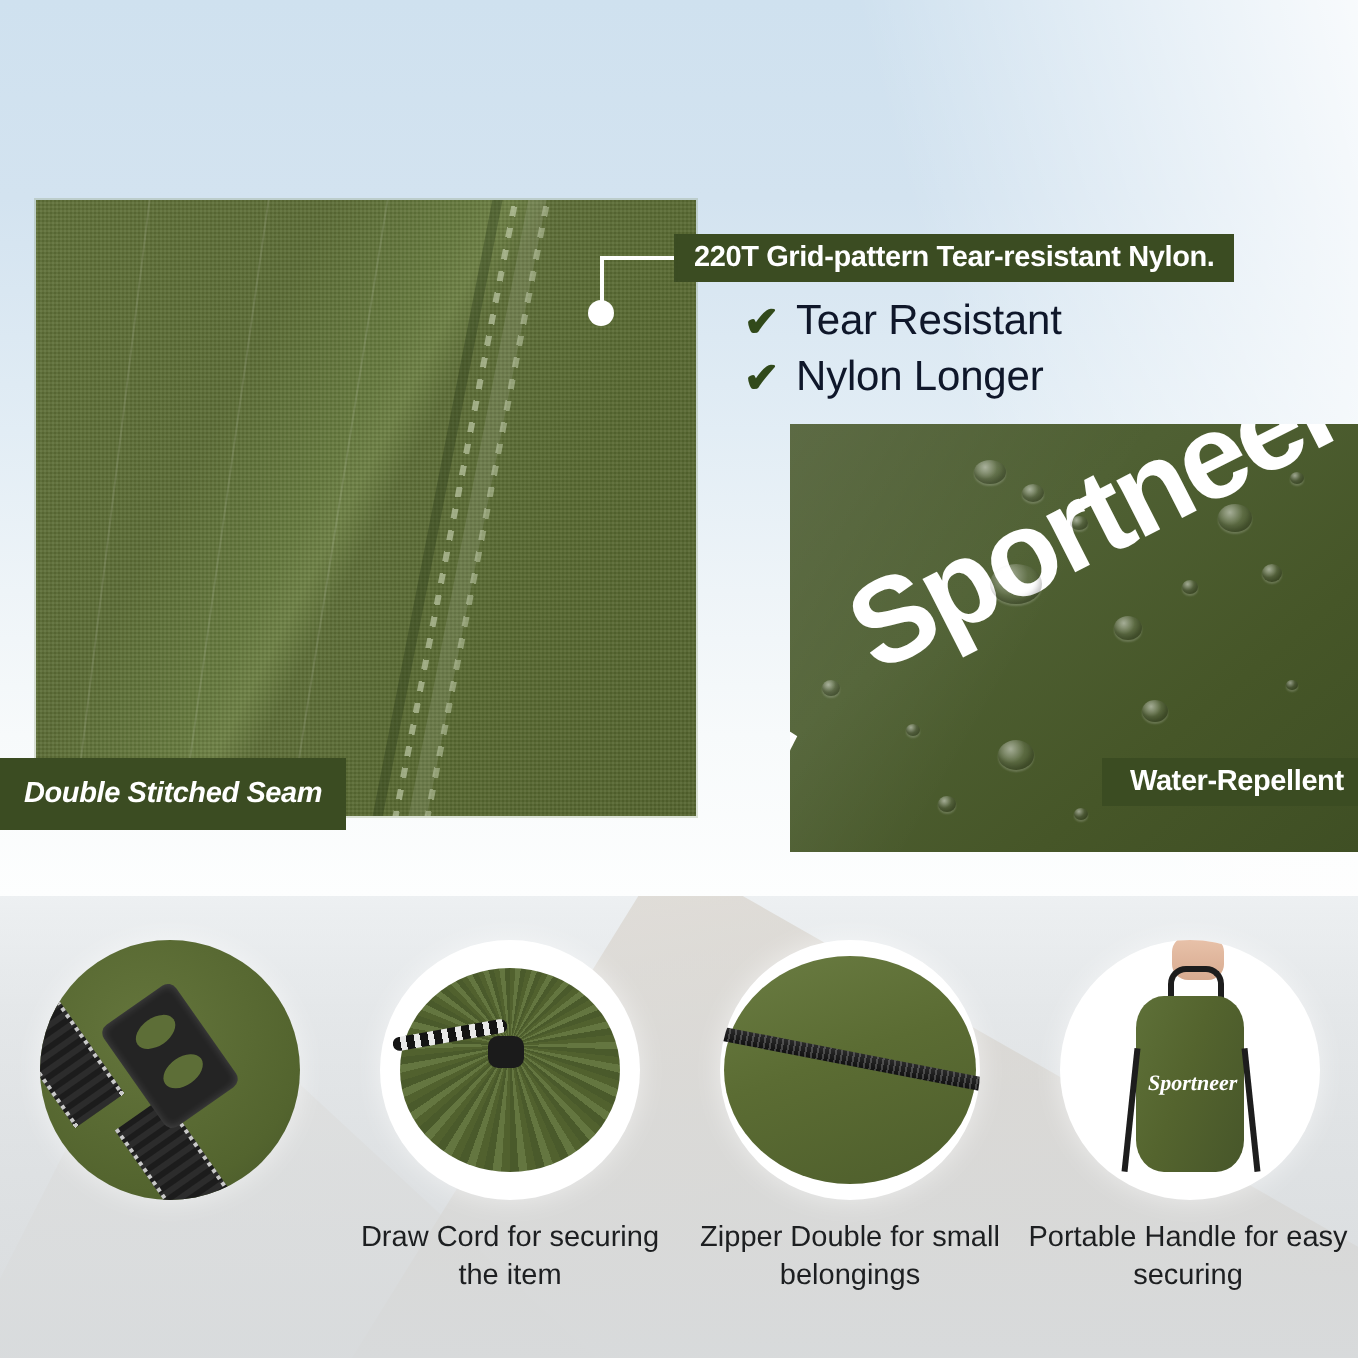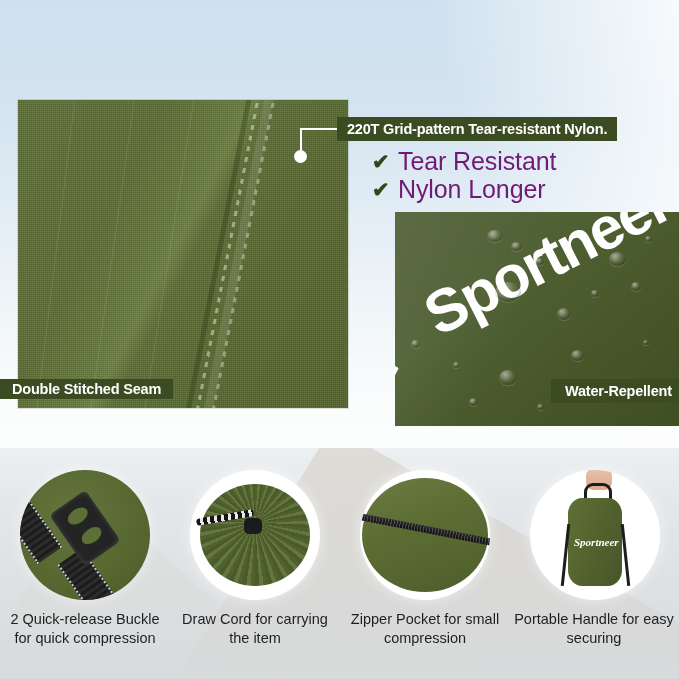--- a/index.html
+++ b/index.html
@@ -90,37 +90,37 @@
     background:radial-gradient(circle at 35% 30%,rgba(255,255,255,.50),rgba(255,255,255,.10) 45%,rgba(255,255,255,.04) 70%);
     box-shadow:inset -1px -2px 3px rgba(0,0,0,.25),0 1px 1px rgba(255,255,255,.18);
   }
 
   
   .badge{
     position:absolute;background:#3b4c22;color:#ffffff;
     font-size:14.5px;font-weight:bold;letter-spacing:-0.2px;
     display:flex;align-items:center;white-space:nowrap;
   }
-  #badge-seam{left:0;top:379px;height:20px;padding:0 12px;}
+  #badge-seam{left:0;top:379px;height:36px;padding:0 12px;font-style:italic;}
   #badge-water{left:551px;top:379px;height:24px;padding:0 14px;}
   #badge-callout{left:337px;top:117px;height:24px;padding:0 10px;}
 
   
   .leader-h{position:absolute;left:300px;top:128px;width:40px;height:2px;background:#ffffff;}
   .leader-v{position:absolute;left:300px;top:128px;width:2px;height:28px;background:#ffffff;}
   .leader-dot{position:absolute;left:294px;top:150px;width:13px;height:13px;border-radius:50%;background:#ffffff;}
 
   
   .checklist{position:absolute;left:372px;top:148px;}
   .check-row{display:flex;align-items:center;height:26px;margin-bottom:2px;}
   .check-mark{
     color:#31491a;font-size:21px;font-weight:bold;width:26px;line-height:1;
     display:inline-block;
   }
-  .check-label{font-size:25px;color:#701a75;letter-spacing:-0.1px;white-space:nowrap;}
+  .check-label{font-size:21px;color:#0f172a;letter-spacing:-0.1px;white-space:nowrap;}
 
   
   .bottom-bg{
     position:absolute;left:0;top:448px;width:679px;height:231px;
     background:linear-gradient(180deg,#eef1f3 0%,#e3e6e8 25%,#dcdfe1 60%,#d9dcde 100%);
     overflow:hidden;
   }
   .mountain{
     position:absolute;background:linear-gradient(160deg,#cfc3b4 0%,#c3b5a3 40%,#b8a895 100%);
     opacity:.8;
@@ -306,18 +306,17 @@
 
   <div class="circle c4 c-white">
     <div class="hand"></div>
     <div class="sack-handle"></div>
     <div class="sack"></div>
     <div class="sack-strap" style="left:34px;top:54px;height:62px;transform:rotate(6deg);"></div>
     <div class="sack-strap" style="left:94px;top:54px;height:62px;transform:rotate(-6deg);"></div>
     <div class="sack-logo">Sportneer</div>
   </div>
 
-  <div class="caption cap1">2 Quick-release Buckle for quick compression</div>
-  <div class="caption cap2">Draw Cord for carrying the item</div>
-  <div class="caption cap3">Zipper Pocket for small compression</div>
+  <div class="caption cap2">Draw Cord for securing the item</div>
+  <div class="caption cap3">Zipper Double for small belongings</div>
   <div class="caption cap4">Portable Handle for easy securing</div>
 
 </div>
 
 </body></html>

